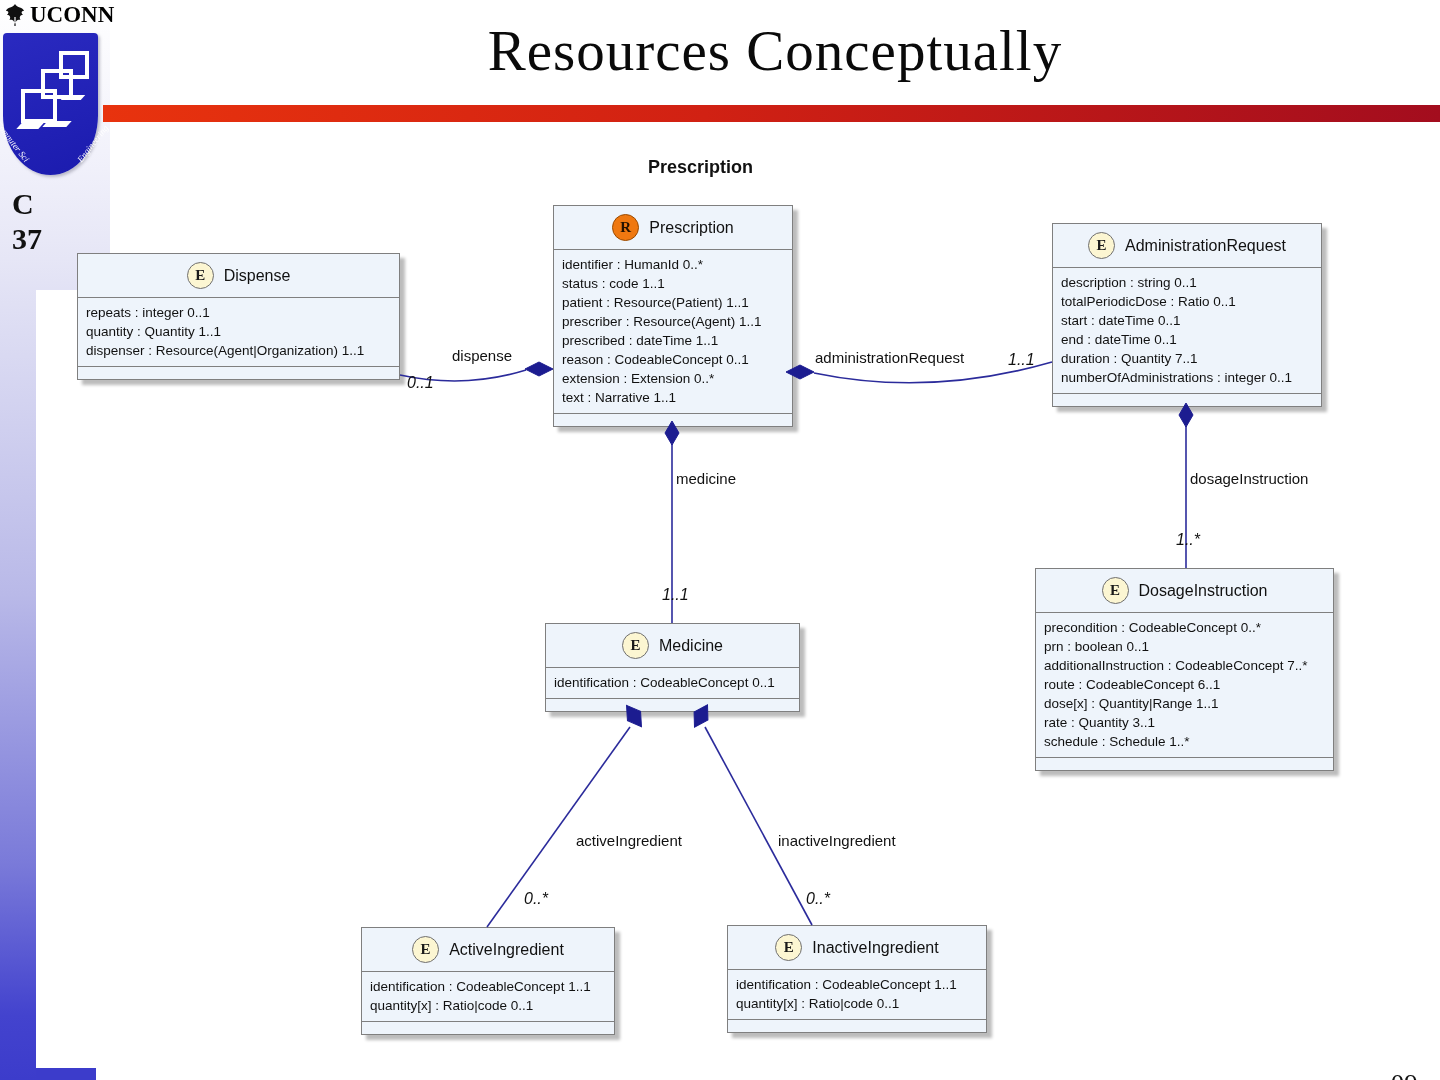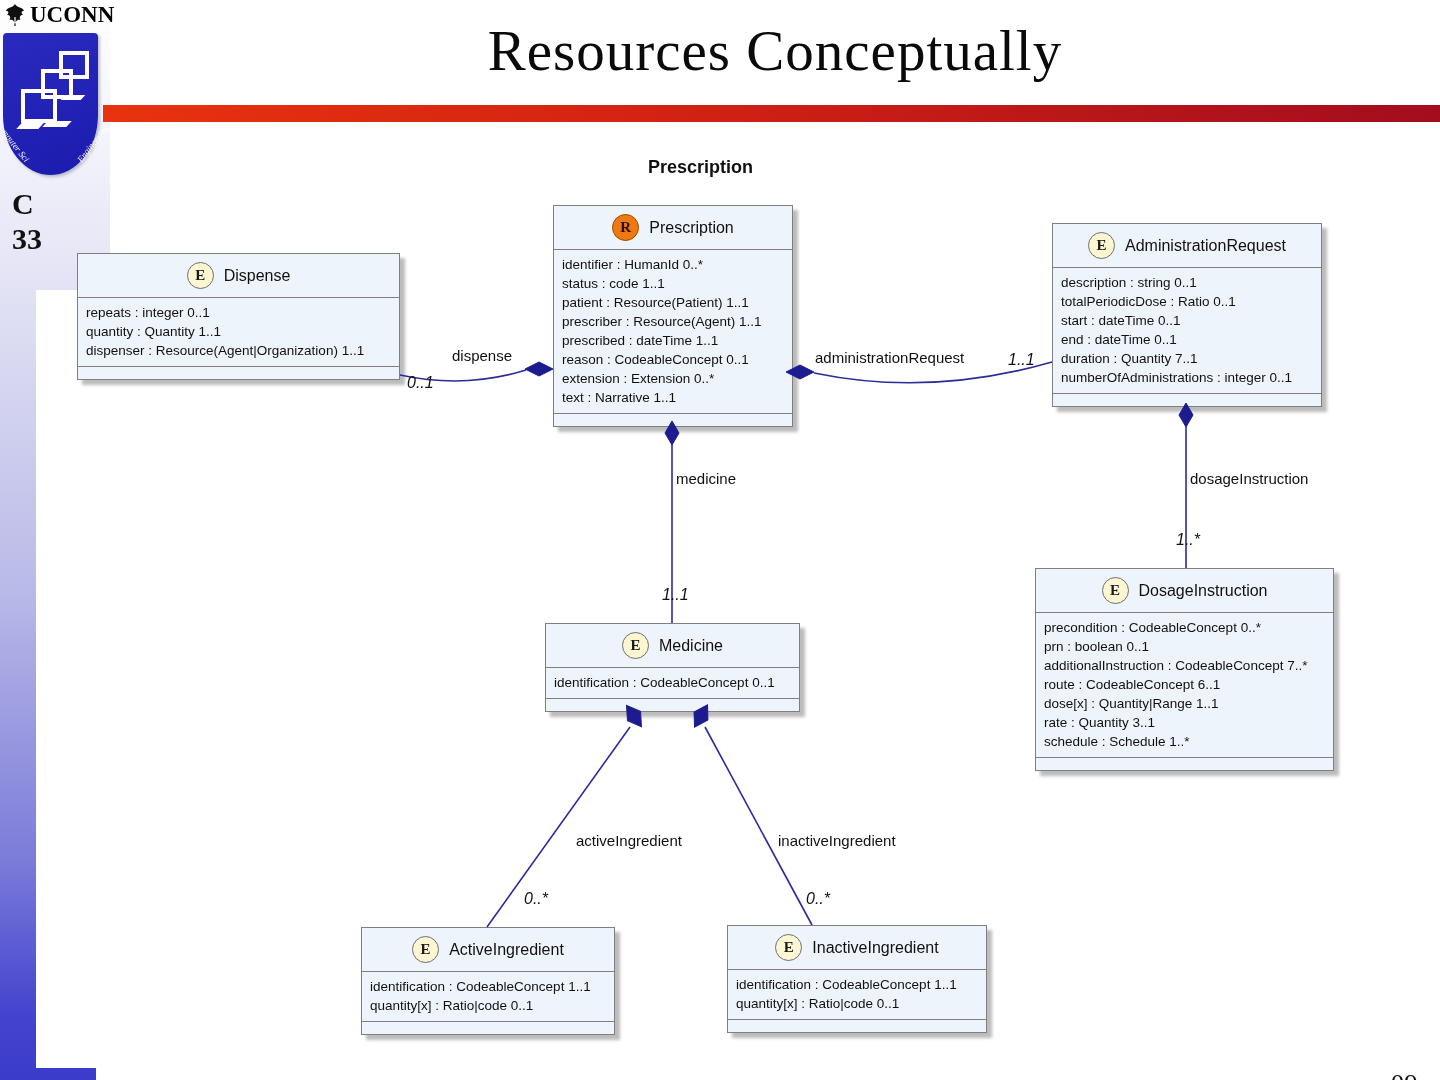--- a/index.html
+++ b/index.html
@@ -106,21 +106,21 @@
   <div class="kbd" style="left:16px;top:90px;width:22px;height:6px;"></div>
   <span class="shield-cap cap-left">Computer Sci</span>
   <span class="shield-cap cap-right">Engineering</span>
 </div>
 
 <div class="title">Resources Conceptually</div>
 <div class="accent-bar"></div>
 
 <div class="course-label">
   <div>C</div>
-  <div>33</div>
+  <div>37</div>
 </div>
 
 <div class="page-number">.09</div>
 
 <div class="diagram-heading">Prescription</div>
 
 <div class="uml-box" style="left:77px;top:253px;width:321px;">
   <div class="uml-header">
     <span class="uml-icon e-icon">E</span>
     <span class="uml-name">Dispense</span>

